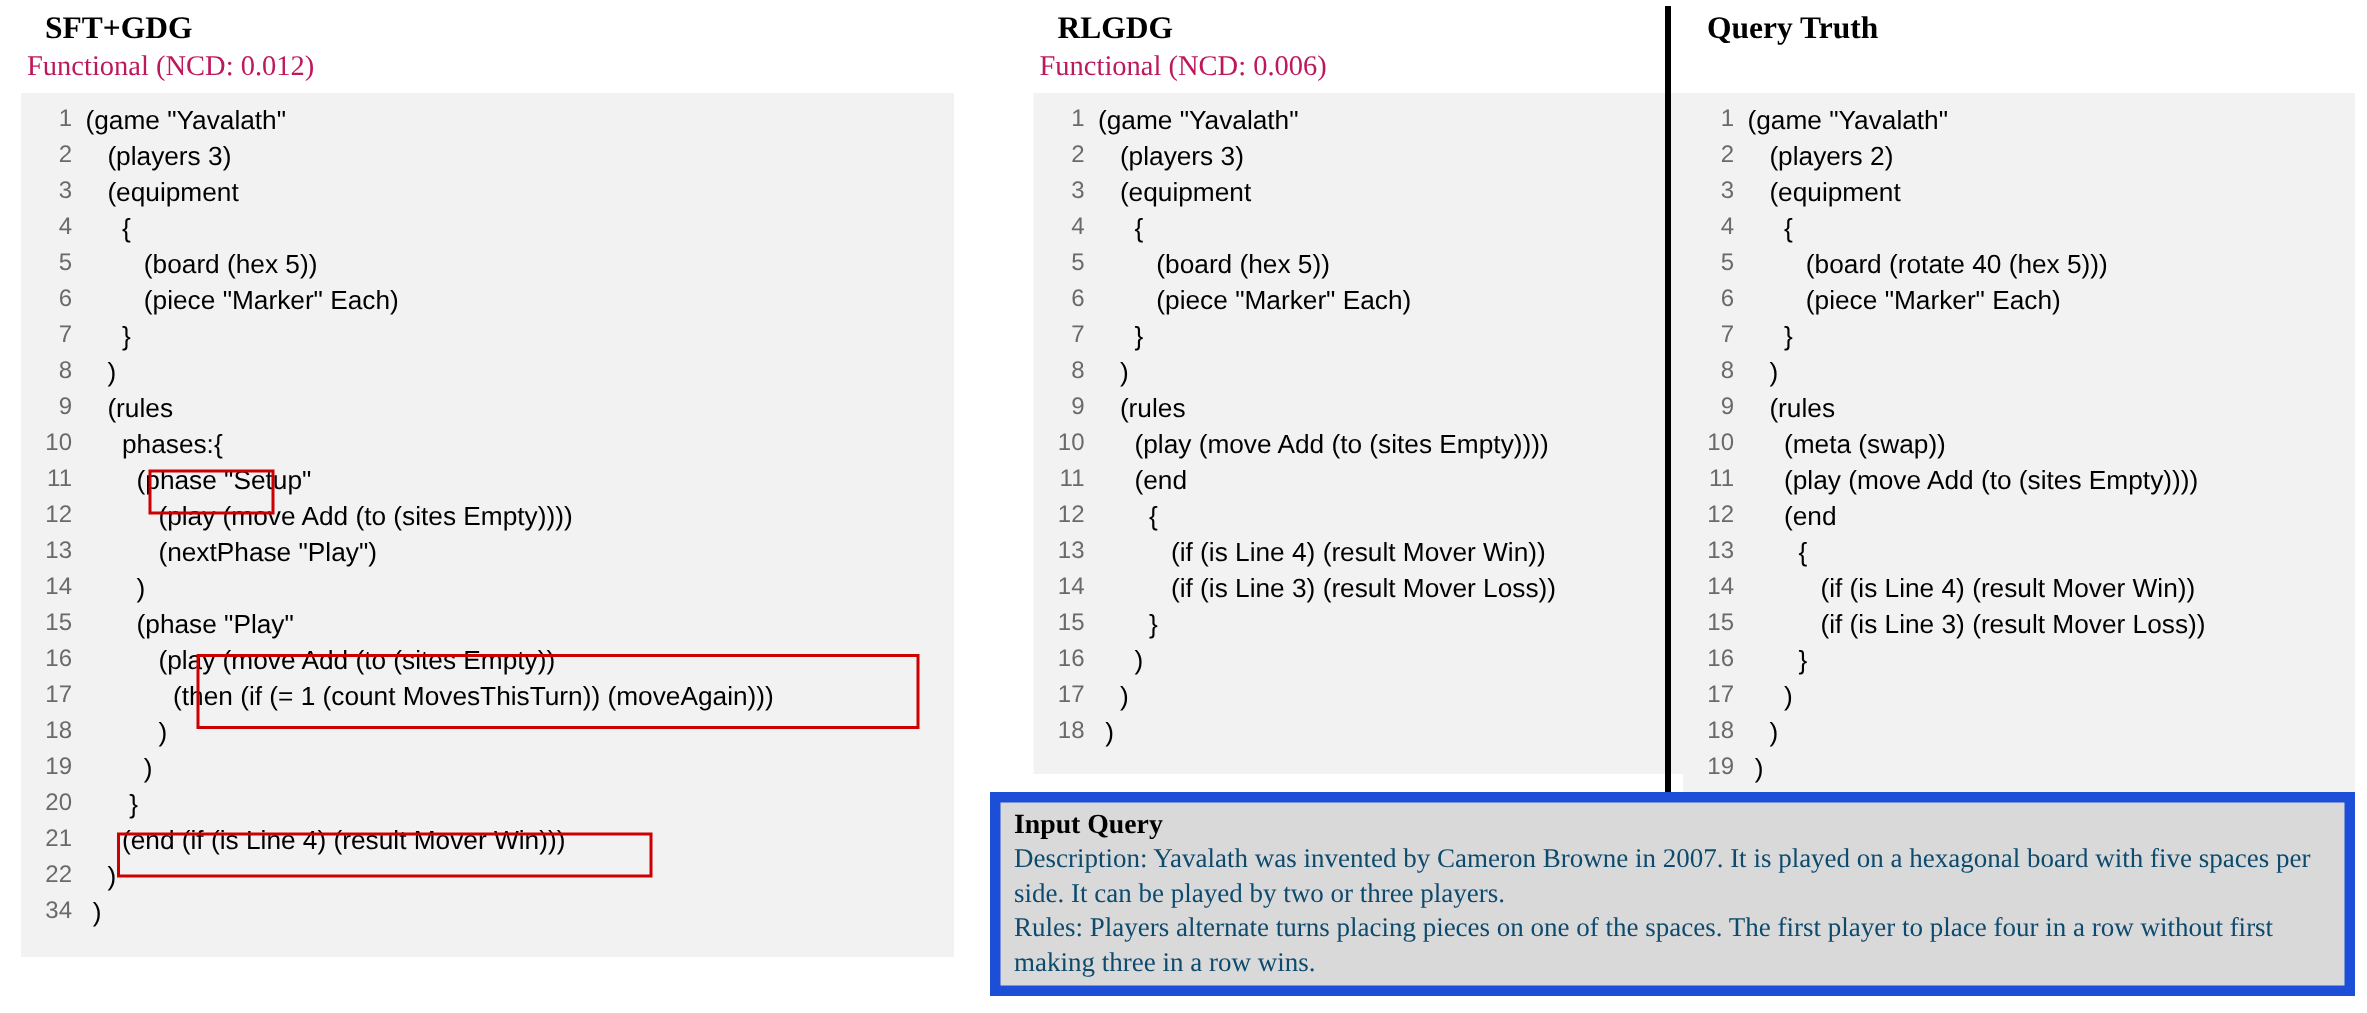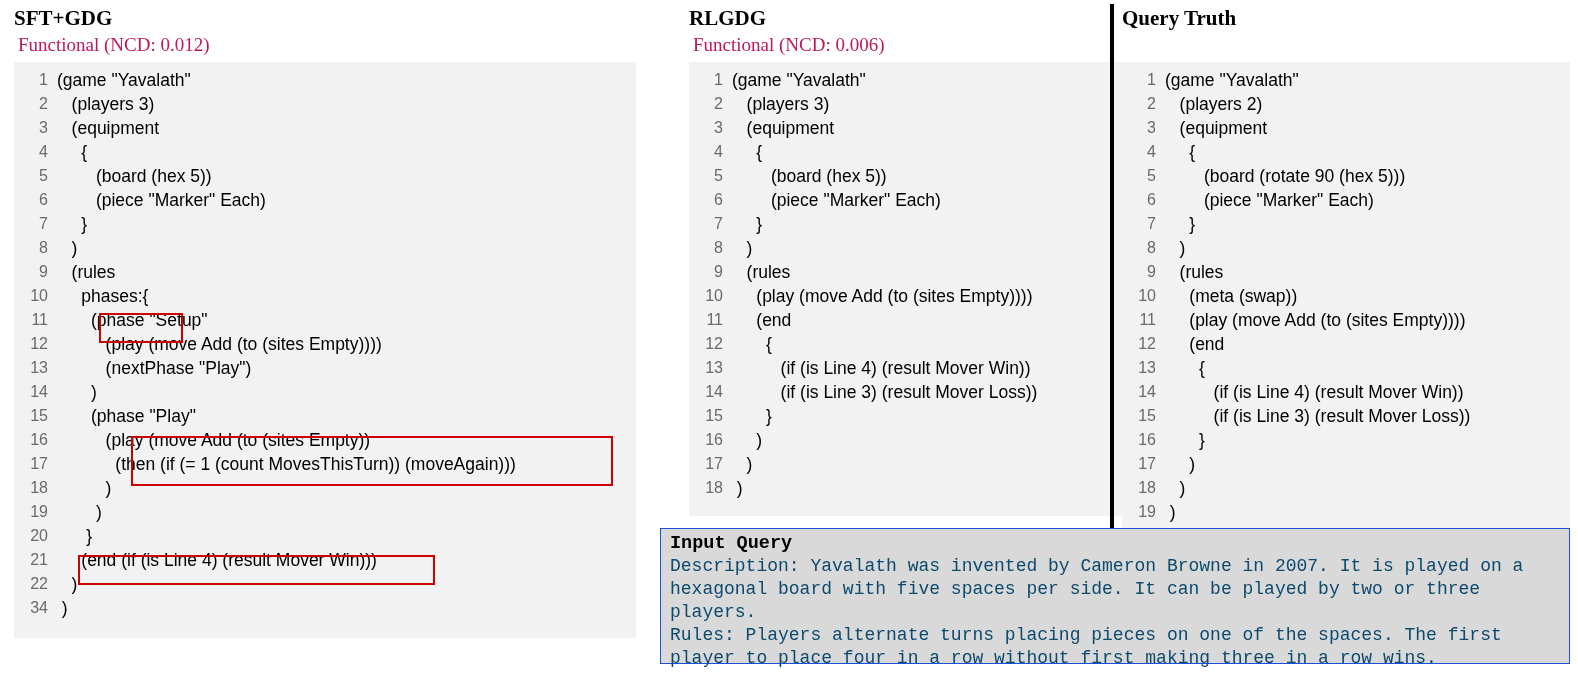--- a/index.html
+++ b/index.html
@@ -27,21 +27,21 @@
   }
   .col-a { left: 14px;  width: 622px; }
   .col-b { left: 689px; width: 445px; }
   .col-c { left: 1122px; width: 448px; }
 
   .col-title {
     font-weight: bold;
     font-size: 21px;
     line-height: 24px;
     color: #000;
-    margin: 6px 0 0 0;
+    margin: 6px 0 0 16px;
     white-space: nowrap;
   }
   .col-sub {
     font-size: 19px;
     line-height: 23px;
     color: #be185d;
     margin: 3px 0 6px 4px;
     white-space: nowrap;
   }
 
@@ -99,24 +99,23 @@
   }
 
   
   .query-panel {
     position: absolute;
     left: 660px;
     top: 528px;
     width: 910px;
     height: 136px;
     background: #d9d9d9;
-    border: 1px solid #1d4ed8;
+    border: 7px solid #1d4ed8;
     box-sizing: border-box;
     padding: 4px 9px 4px 9px;
-    font-family: Liberation Mono, monospace;
   }
   .query-title {
     font-weight: bold;
     font-size: 18.5px;
     line-height: 22px;
     color: #000;
   }
   .query-p {
     font-size: 18px;
     line-height: 23px;
@@ -187,21 +186,21 @@
   <div class="divider"></div>
 
   <div class="col col-c">
     <div class="col-title">Query Truth</div>
     <div class="col-sub">&nbsp;</div>
     <div class="code-block block-c">
       <div class="code-line"><span class="ln">1</span><span class="ct">(game "Yavalath"</span></div>
       <div class="code-line"><span class="ln">2</span><span class="ct">   (players 2)</span></div>
       <div class="code-line"><span class="ln">3</span><span class="ct">   (equipment</span></div>
       <div class="code-line"><span class="ln">4</span><span class="ct">     {</span></div>
-      <div class="code-line"><span class="ln">5</span><span class="ct">        (board (rotate 90 (hex 5)))</span></div>
+      <div class="code-line"><span class="ln">5</span><span class="ct">        (board (rotate 40 (hex 5)))</span></div>
       <div class="code-line"><span class="ln">6</span><span class="ct">        (piece "Marker" Each)</span></div>
       <div class="code-line"><span class="ln">7</span><span class="ct">     }</span></div>
       <div class="code-line"><span class="ln">8</span><span class="ct">   )</span></div>
       <div class="code-line"><span class="ln">9</span><span class="ct">   (rules</span></div>
       <div class="code-line"><span class="ln">10</span><span class="ct">     (meta (swap))</span></div>
       <div class="code-line"><span class="ln">11</span><span class="ct">     (play (move Add (to (sites Empty))))</span></div>
       <div class="code-line"><span class="ln">12</span><span class="ct">     (end</span></div>
       <div class="code-line"><span class="ln">13</span><span class="ct">       {</span></div>
       <div class="code-line"><span class="ln">14</span><span class="ct">          (if (is Line 4) (result Mover Win))</span></div>
       <div class="code-line"><span class="ln">15</span><span class="ct">          (if (is Line 3) (result Mover Loss))</span></div>

